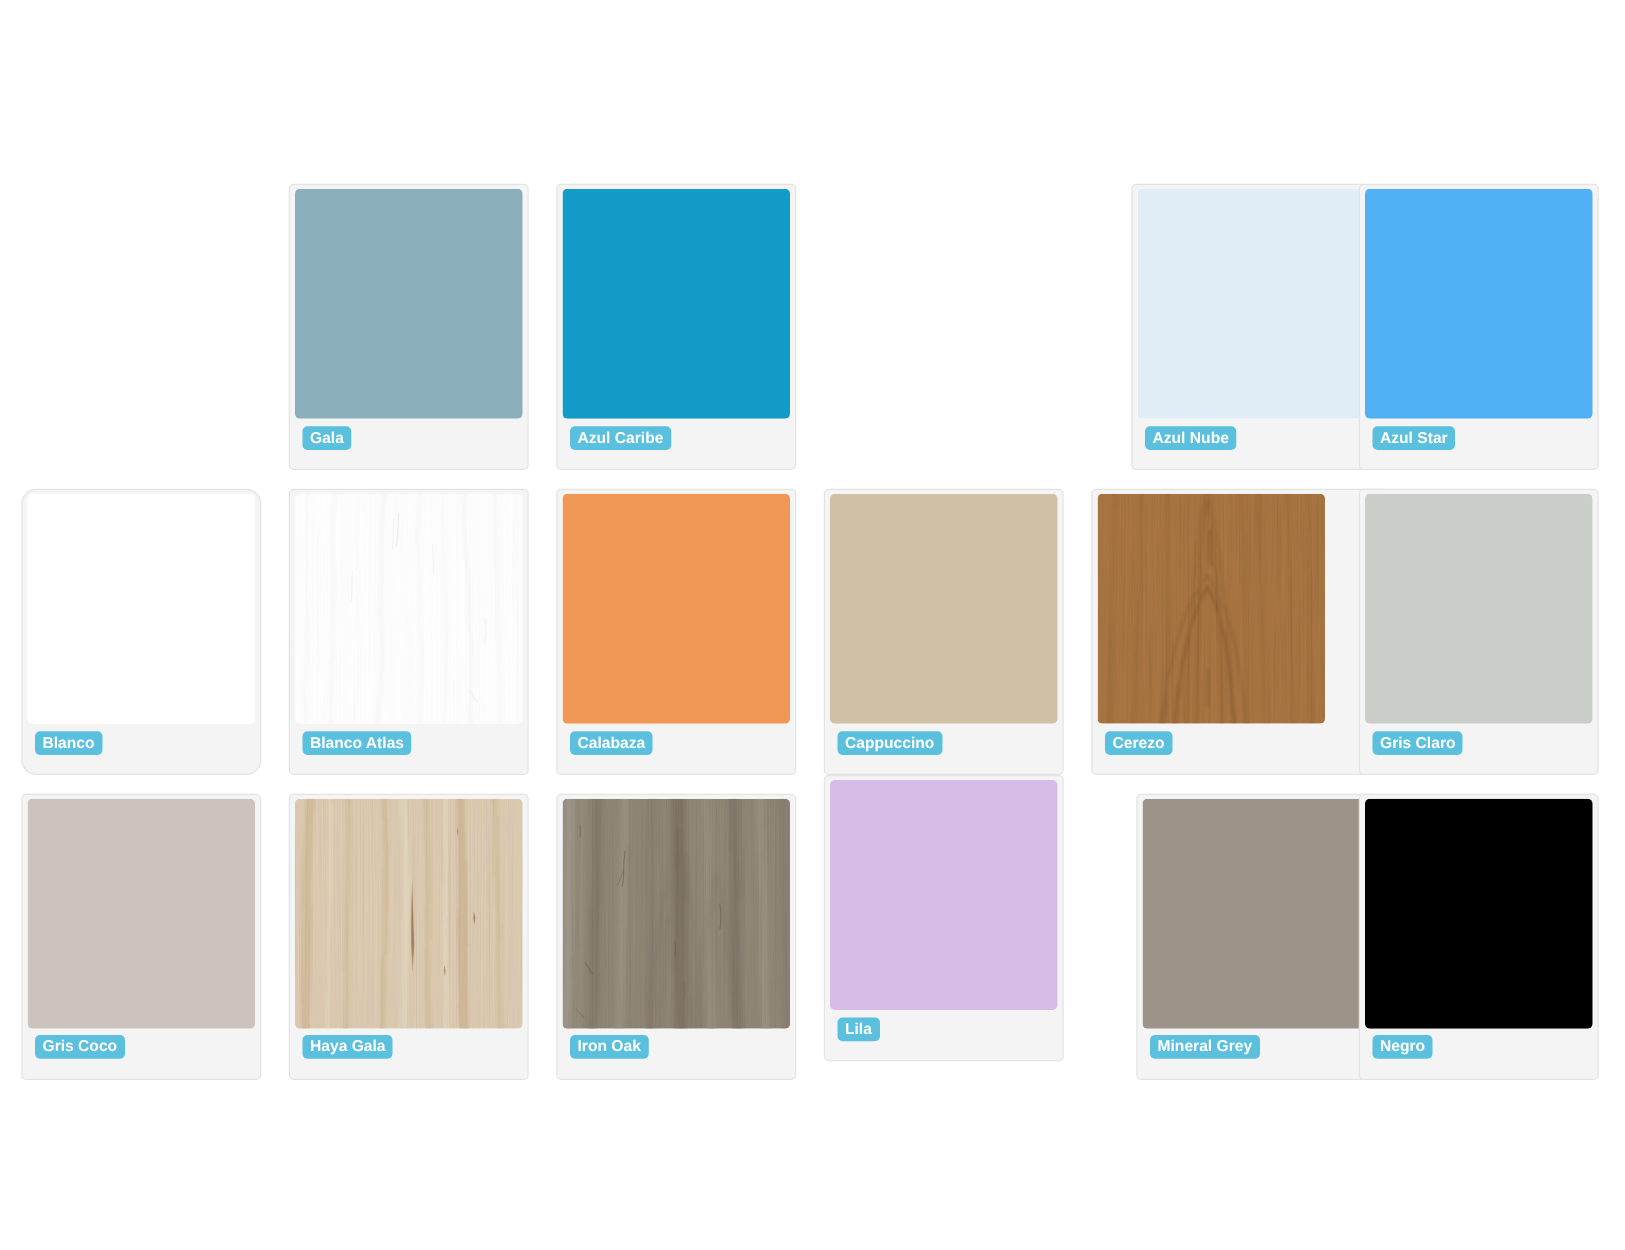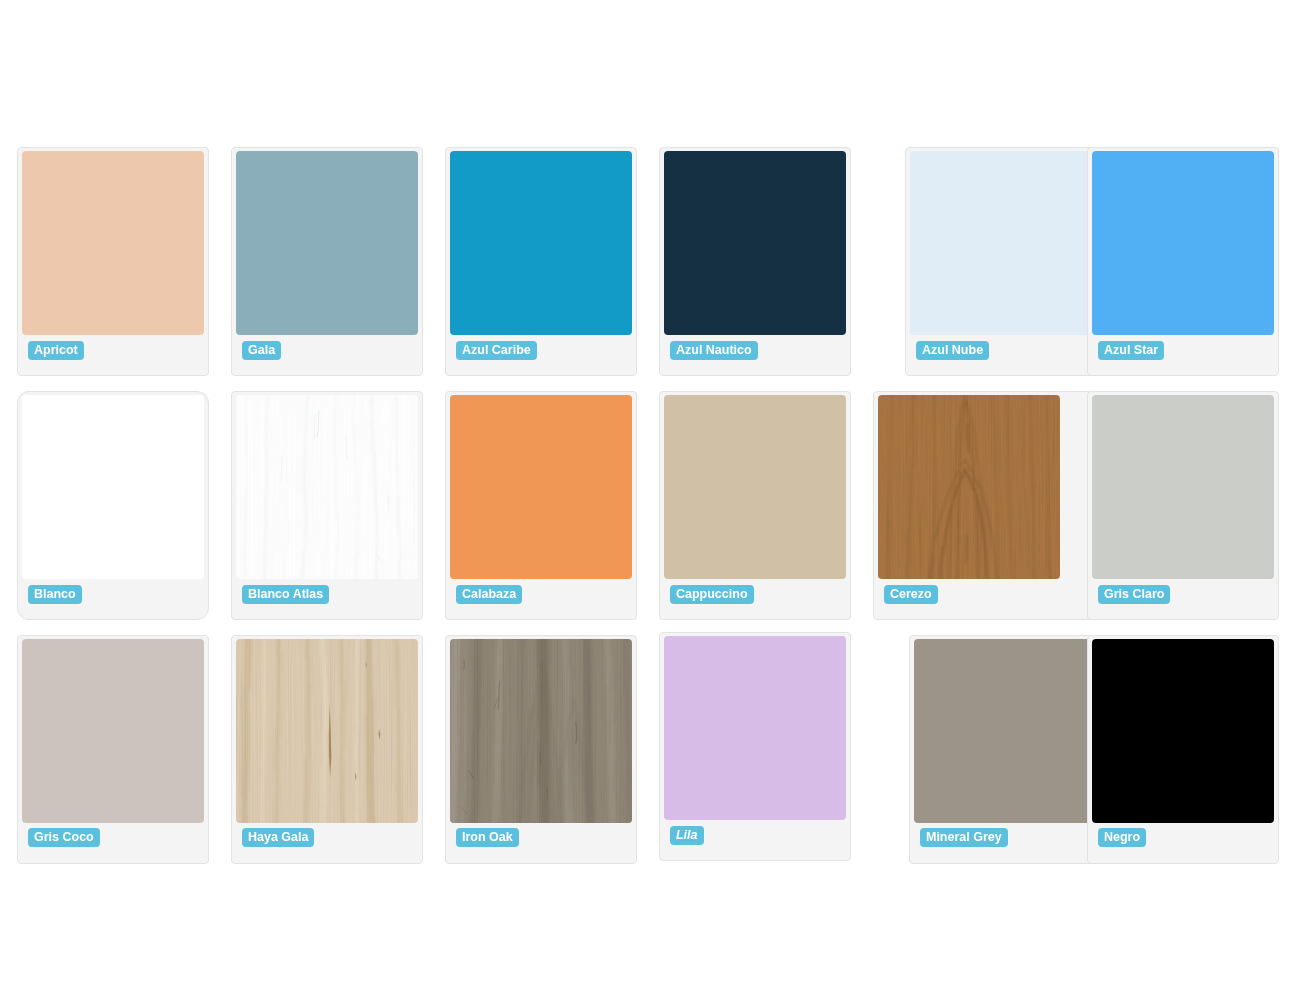--- a/index.html
+++ b/index.html
@@ -13,43 +13,31 @@
   .thumb .sw{position:absolute;left:0;top:0;width:183px;height:184px;}
   .thumb svg{position:absolute;left:0;top:0;display:block;}
   .badge{position:absolute;left:9.6px;top:192.2px;height:15px;padding:2px 6px 2px 6px;
          border-radius:4px;background:#5bc0de;color:#ffffff;font-size:12.5px;font-weight:bold;
          line-height:15px;white-space:nowrap;box-sizing:content-box;}
 </style>
 </head>
 <body>
 
 <div id="grid">
-    <div class="card" style="left: 0px; top: 0px;">
-    <div class="thumb">
-        <div class="sw" style="background:#edc8ad"></div>
-      </div>
-    <span class="badge">Apricot</span>
-  </div>
     <div class="card" style="left: 214px; top: 0px;">
     <div class="thumb">
         <div class="sw" style="background:#8bafba"></div>
       </div>
     <span class="badge">Gala</span>
   </div>
     <div class="card" style="left: 428px; top: 0px;">
     <div class="thumb">
         <div class="sw" style="background:#119bc6"></div>
       </div>
     <span class="badge">Azul Caribe</span>
-  </div>
-    <div class="card" style="left: 642px; top: 0px;">
-    <div class="thumb">
-        <div class="sw" style="background:#153043"></div>
-      </div>
-    <span class="badge">Azul Nautico</span>
   </div>
     <div class="card" style="left: 856px; top: 0px; margin-left: 32px;">
     <div class="thumb">
         <div class="sw" style="background:#e0edf7"></div>
       </div>
     <span class="badge">Azul Nube</span>
   </div>
     <div class="card" style="left: 1070px; top: 0px;">
     <div class="thumb">
         <div class="sw" style="background:#50b0f3"></div>
@@ -262,21 +250,21 @@
           </g>
           <g filter="url(#f14b)" opacity="0.22" fill="none" stroke-linecap="round">
             <path d="M106 188 C108 140 114 96 122 62 C130 96 134 140 136 188" stroke="#6e6455" stroke-width="1.6"></path>
             <path d="M16 -6 C14 40 16 90 12 188" stroke="#b4ab9f" stroke-width="5"></path>
           </g>
           <rect width="183" height="184" filter="url(#f14a)" style="mix-blend-mode:multiply"></rect>
         </svg>
       </div>
     <span class="badge">Iron Oak</span>
   </div>
-    <div class="card" style="left: 642px; top: 485px; font-style: italic;">
+    <div class="card" style="left: 642px; top: 473px;">
     <div class="thumb">
         <div class="sw" style="background:#d6bce7"></div>
       </div>
     <span class="badge">Lila</span>
   </div>
     <div class="card" style="left: 856px; top: 487.9px; margin-left: 36px;">
     <div class="thumb">
         <div class="sw" style="background:#9c9389"></div>
       </div>
     <span class="badge">Mineral Grey</span>

